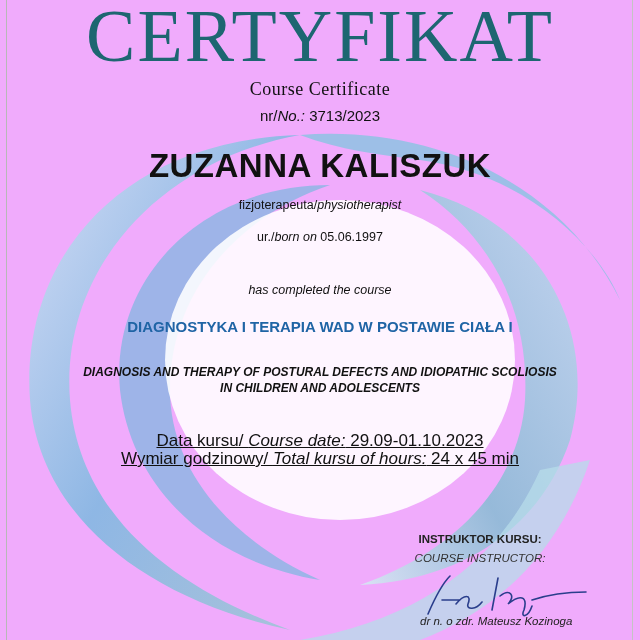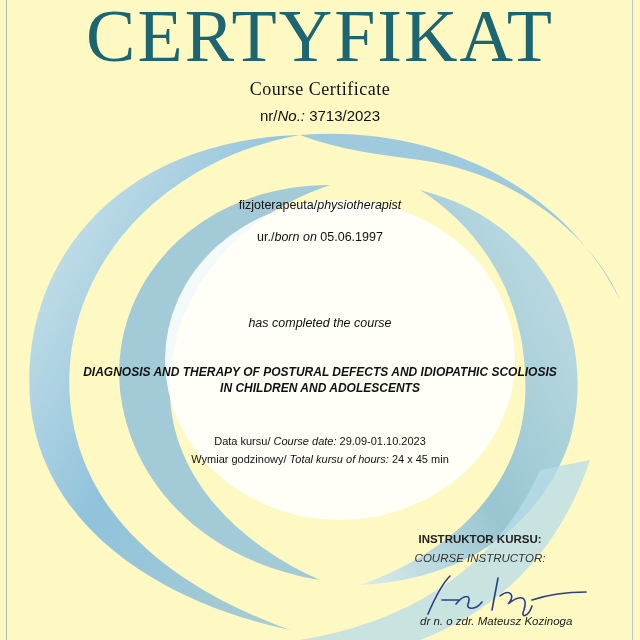--- a/index.html
+++ b/index.html
@@ -1,30 +1,30 @@
 <!DOCTYPE html>
 <html><head>
 <meta charset="utf-8">
 <style>
   html, body { margin:0; padding:0; }
   body { width:640px; height:640px; overflow:hidden; background:#fff; position:relative; font-family:"Liberation Sans", sans-serif; }
-  .page { position:absolute; left:0; top:0; width:640px; height:640px; background:#fef9c3; overflow:hidden; }
+  .page { position:absolute; left:0; top:0; width:640px; height:640px; background:#f0abfc; overflow:hidden; }
   .edge-left { position:absolute; left:6px; top:0; width:1px; height:640px; background:#b8b8b8; }
   .edge-right { position:absolute; left:632px; top:0; width:1px; height:640px; background:#c4c4c4; }
   svg.swirl { position:absolute; left:0; top:0; }
   .text { position:absolute; left:0; width:640px; text-align:center; color:#111; }
   .title { top:-6px; font-family:"Liberation Serif", serif; font-size:74px; letter-spacing:2px; color:#1d6671; line-height:84px; }
   .subtitle { top:78px; font-family:"Liberation Serif", serif; font-size:18px; line-height:22px; letter-spacing:0.5px; }
   .number { top:106px; font-size:15px; line-height:20px; }
   .name { top:146px; font-size:33px; font-weight:bold; line-height:40px; letter-spacing:0.5px; }
   .line { font-size:12.5px; line-height:17px; }
-  .l1 { top:197px; } .l2 { top:229px; } .l3 { top:260px; } .l4 { top:282px;margin-top:33px; }
+  .l1 { top:197px; } .l2 { top:229px; } .l3 { top:260px; } .l4 { top:282px; }
   .course-pl { top:315px; font-size:15px; font-weight:bold; color:#1f64a5; line-height:23px; }
   .course-en { top:364px; font-size:12px; font-weight:bold; font-style:italic; line-height:16px; }
-  .details { top:432px; font-size:11px; line-height:18px; }
+  .details { top:432px; font-size:17px; line-height:18px;text-decoration:underline; }
   i { font-style:italic; }
   .instr { position:absolute; left:380px; width:200px; text-align:center; font-size:11.5px; }
   .instr1 { top:533px; font-weight:bold; color:#222; }
   .instr2 { top:552px; font-style:italic; color:#333; }
   .signame { position:absolute; left:420px; top:615px; font-size:11.5px; font-style:italic; color:#222; }
   svg.sig { position:absolute; left:420px; top:570px; }
 </style>
 </head>
 <body>
 
@@ -57,30 +57,32 @@
     <path d="M540 470 C500 560 420 620 300 640 L420 640 C500 610 560 550 590 460 Z" fill="#b7dcea" opacity="0.75"></path>
 
     <ellipse cx="340" cy="360" rx="175" ry="160" fill="#ffffff" opacity="0.88"></ellipse>
   </svg>
 
   <div class="text title">CERTYFIKAT</div>
   <div class="text subtitle">Course Certificate</div>
   <div class="text number">
     <span>nr/</span><i>No.:</i><span> 3713/2023</span>
   </div>
+  <div class="text name">ZUZANNA KALISZUK</div>
 
   <div class="text line l1">
     <span>fizjoterapeuta/</span><i>physiotherapist</i>
   </div>
   <div class="text line l2">
     <span>ur./</span><i>born on</i><span> 05.06.1997</span>
   </div>
   <div class="text line l4"><i>has completed the course</i></div>
 
   <div class="text course-pl">
+    <div>DIAGNOSTYKA I TERAPIA WAD W POSTAWIE CIAŁA I</div>
   </div>
   <div class="text course-en">
     <div>DIAGNOSIS AND THERAPY OF POSTURAL DEFECTS AND IDIOPATHIC SCOLIOSIS</div>
     <div>IN CHILDREN AND ADOLESCENTS</div>
   </div>
 
   <div class="text details">
     <div>
       <span>Data kursu/ </span><i>Course date:</i><span> 29.09-01.10.2023</span>
     </div>

